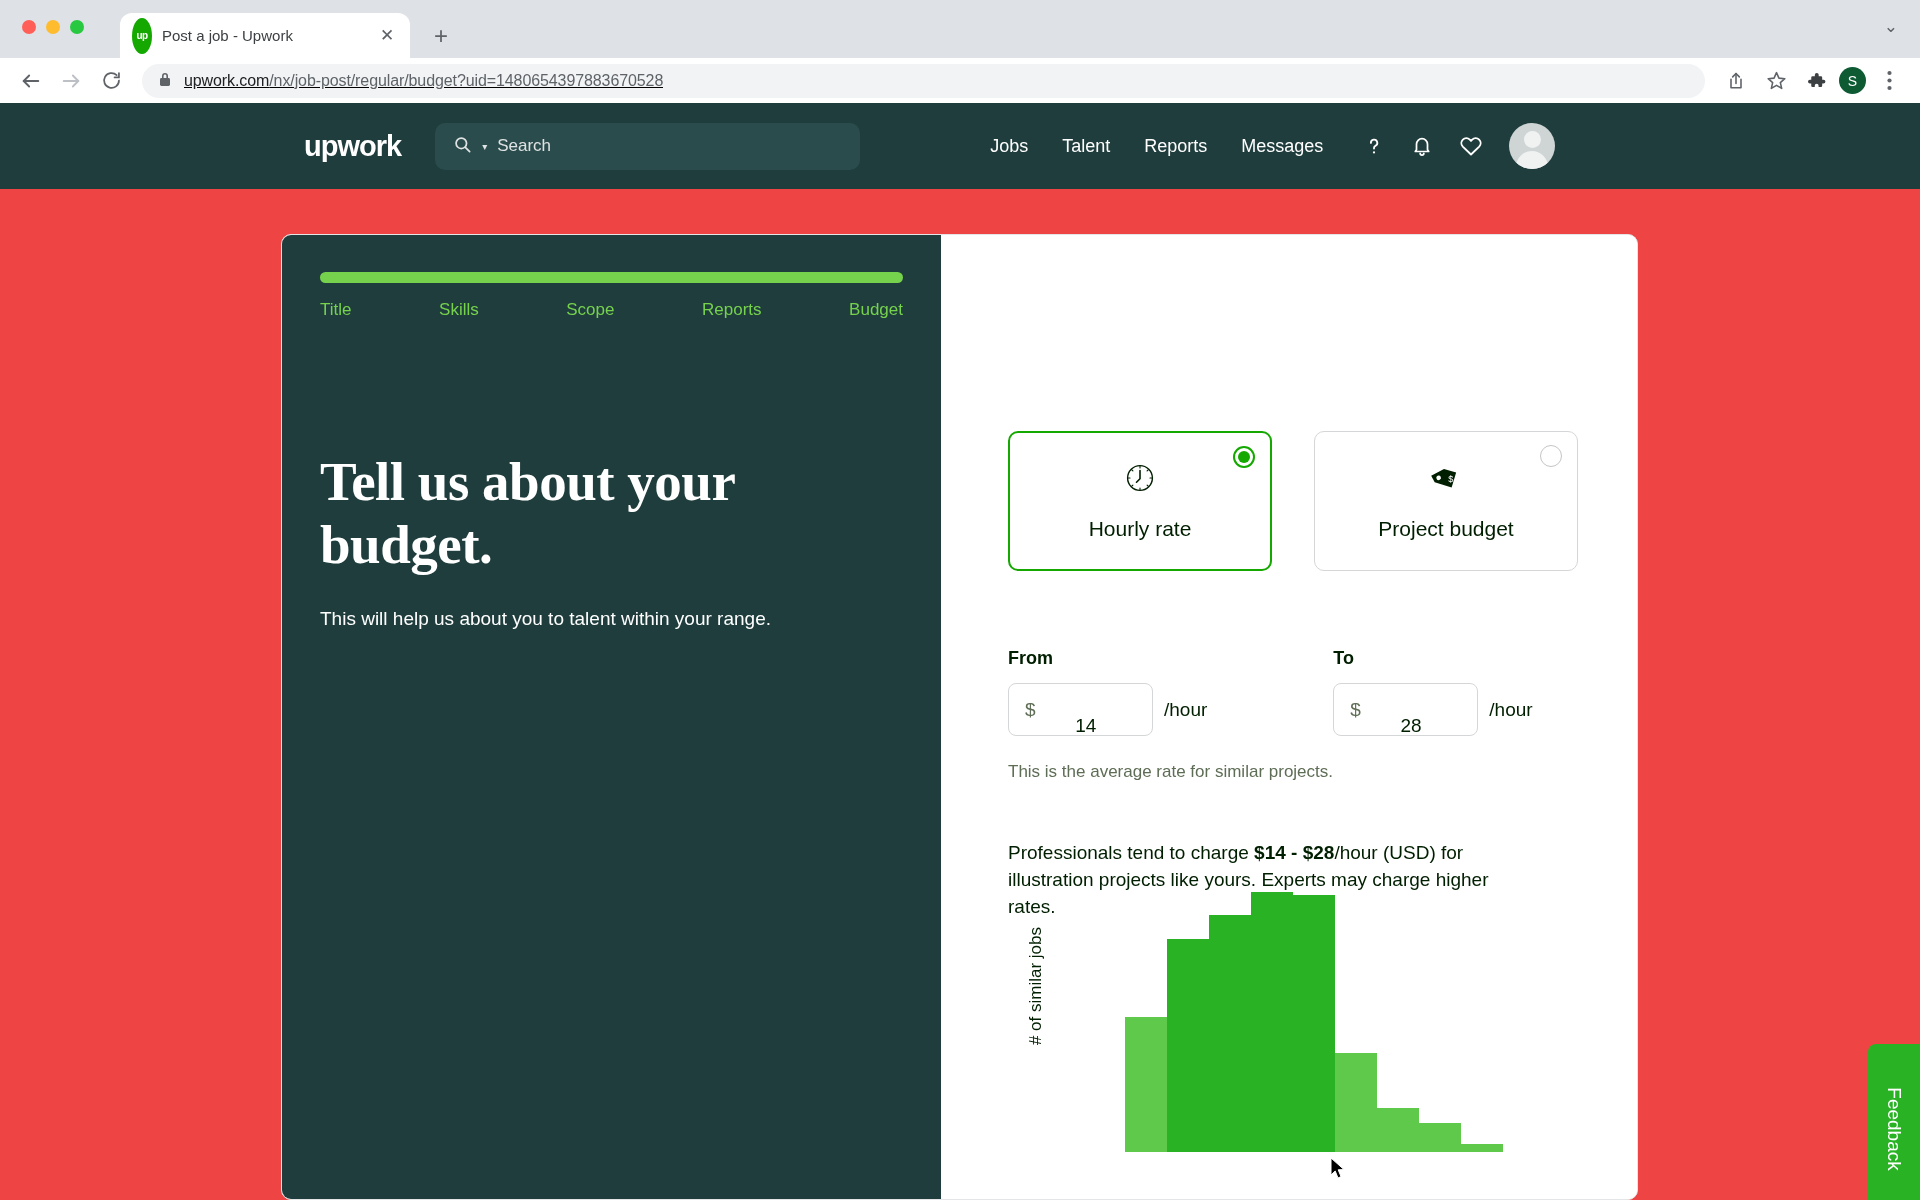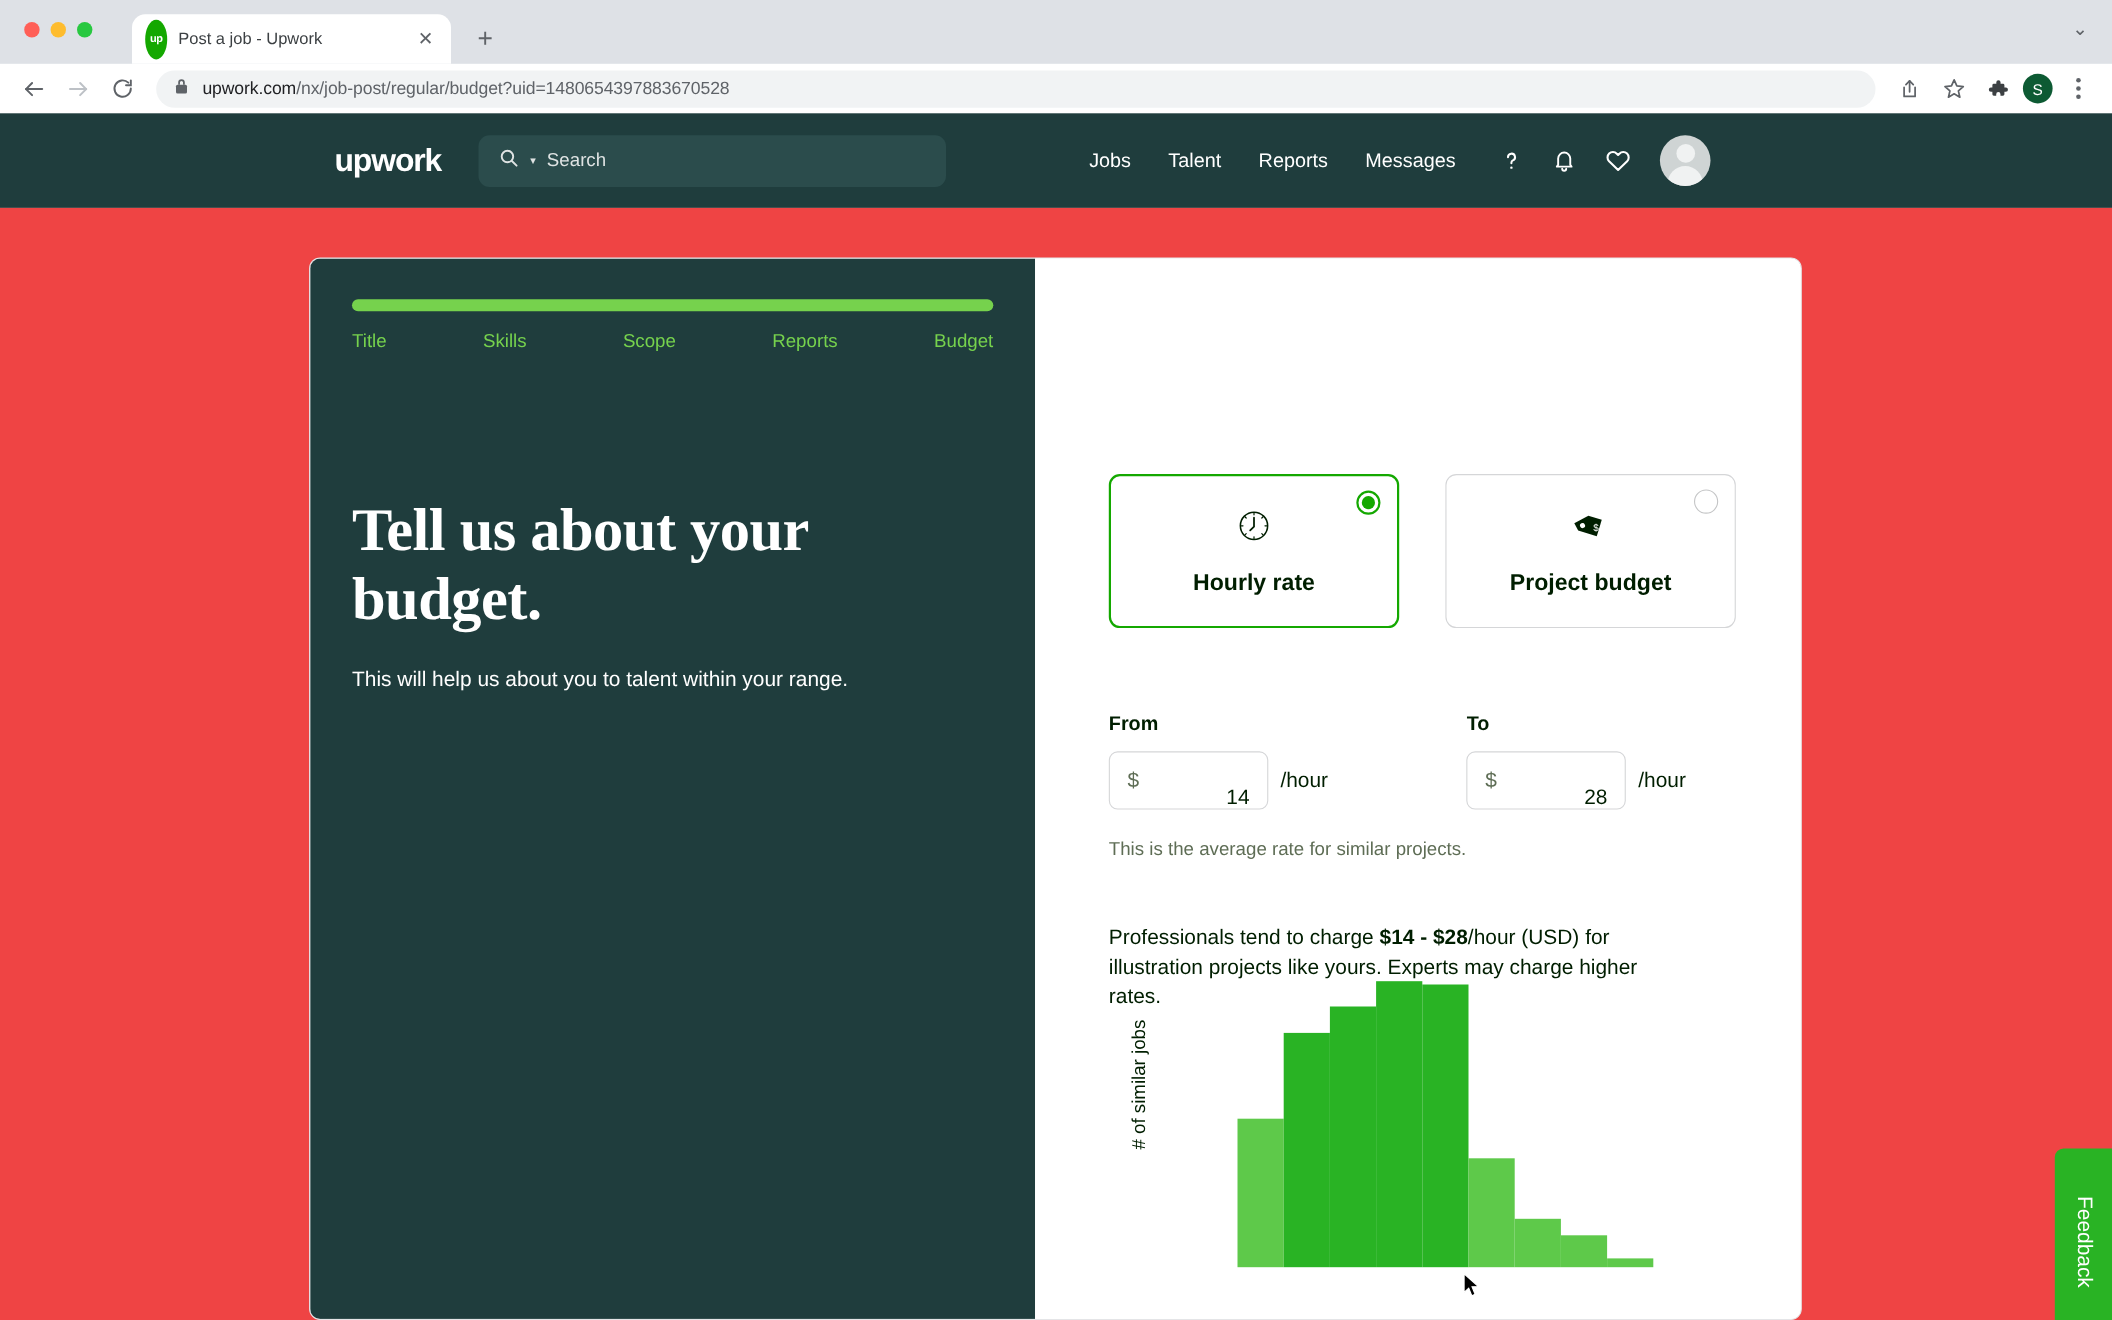--- a/index.html
+++ b/index.html
@@ -84,20 +84,21 @@
   .omnibox {
     flex: 1;
     height: 34px;
     background: #f1f3f4;
     border-radius: 17px;
     display: flex; align-items: center;
     padding: 0 16px;
     gap: 12px;
     margin: 0 8px;
     position: relative;
+    text-decoration: underline;
   }
   .lock { flex: none; }
   .url {
     font-size: 16px; color: #5f6368;
     white-space: nowrap; overflow: hidden;
     letter-spacing: -0.1px;
   }
   .url b { color: #202124; font-weight: 400; }
   .avatar-s {
     width: 27px; height: 27px; border-radius: 50%;
@@ -222,21 +223,21 @@
     width: 264px; height: 140px;
     border: 1px solid #d5d6d8;
     border-radius: 10px;
     position: relative;
     display: flex; flex-direction: column;
     align-items: center; justify-content: center;
     gap: 18px;
     background: #fff;
   }
   .choice.selected { border: 2px solid #14a800; }
-  .choice-label { font-size: 21px; color: #001e00; font-weight: 700; }
+  .choice-label { font-size: 21px; color: #001e00; font-weight: 400; }
   .radio {
     position: absolute; top: 13px; right: 15px;
     width: 22px; height: 22px; border-radius: 50%;
     border: 1px solid #c4c5c6;
     background: #fff;
   }
   .radio.on {
     border: 2px solid #14a800;
     background: #fff;
   }
@@ -253,21 +254,21 @@
   .rate-row { display: flex; align-items: center; gap: 11px; }
   .rate-input {
     width: 145px; height: 53px;
     border: 1px solid #d5d6d8;
     border-radius: 8px;
     display: flex; align-items: center;
     padding: 0 16px;
     background: #fff;
   }
   .rate-cur { font-size: 19px; color: #5e6d55; }
-  .rate-val { flex: 1; text-align: right; font-size: 19px; color: #001e00; margin-top: 32px; }
+  .rate-val { flex: 1; text-align: center; font-size: 19px; color: #001e00; margin-top: 32px; }
   .rate-unit { font-size: 19px; color: #001e00; }
   .rate-help { font-size: 17px; color: #5e6d55; margin-top: 26px; }
 
   .tend {
     margin-top: 58px;
     width: 500px;
     font-size: 19px;
     line-height: 1.42;
     color: #001e00;
   }

